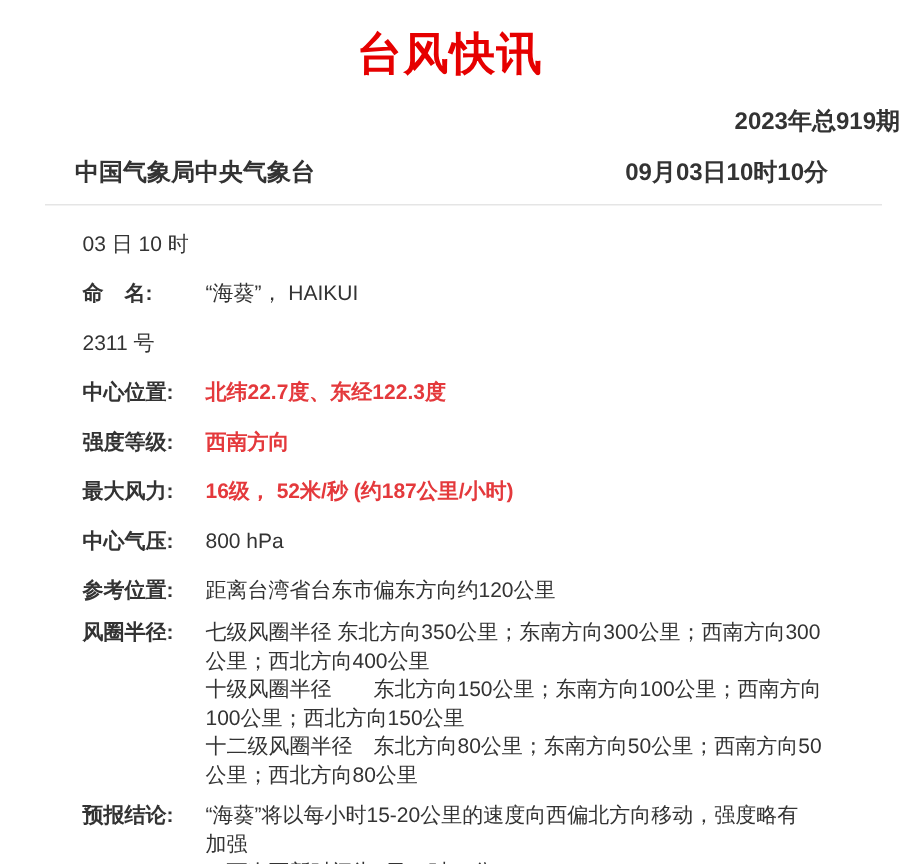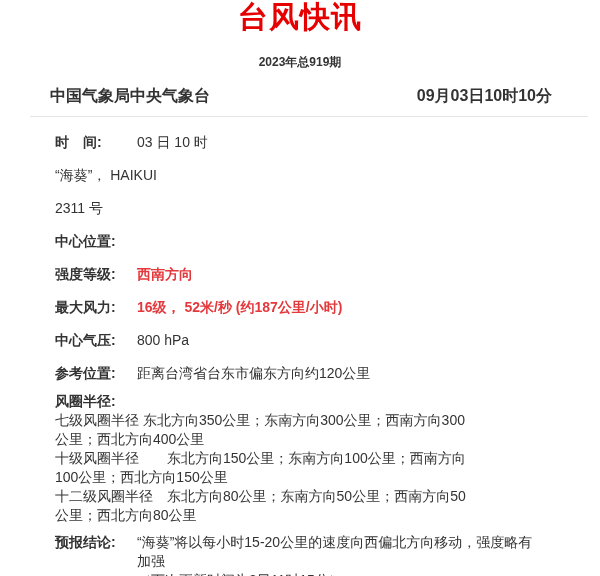--- a/index.html
+++ b/index.html
@@ -9,31 +9,31 @@
     --divider:#e5e5e5;
     --bg:#ffffff;
   }
   *{margin:0;padding:0;box-sizing:border-box;}
   html,body{
     width:600px;height:576px;overflow:hidden;
     background:var(--bg);
     font-family:"Liberation Sans","DejaVu Sans",sans-serif;
     color:var(--text);
   }
-  .page{width:600px;height:576px;padding-top:0;}
+  .page{width:600px;height:576px;padding-top:20px;}
   .title{
     text-align:center;
     font-size:30px;line-height:34px;
     font-weight:700;
     color:var(--title-red);
     letter-spacing:1px;
   }
   .issue{
-    text-align:center;
-    font-size:12px;line-height:20px;
+    text-align:right;
+    font-size:16px;line-height:20px;
     font-weight:700;
     margin-top:18px;
   }
   .masthead{
     display:flex;justify-content:space-between;align-items:baseline;
     padding:0 48px 0 50px;
     margin-top:14px;
     font-size:16px;line-height:20px;font-weight:700;
   }
   .divider{
@@ -54,55 +54,56 @@
     flex:1;line-height:20px;
     white-space:pre-wrap;
     word-break:break-all;
   }
   .row--highlight .row-value{
     color:var(--highlight-red);
     font-weight:700;
   }
   .row--multiline .row-value,
   .row--multiline .row-label{line-height:19px;}
-  .row--radii{margin-top:-4px;margin-bottom:8px;flex-direction:column;}
+  .row--radii{margin-top:-4px;margin-bottom:8px;}
   .row--forecast{margin-bottom:0;}
 </style>
 </head>
 <body>
 
 <div class="page">
 
   <div class="title">台风快讯</div>
 
   <div class="issue">2023年总919期</div>
 
   <div class="masthead">
     <span>中国气象局中央气象台</span>
     <span>09月03日10时10分</span>
   </div>
 
   <div class="divider"></div>
 
   <div class="btable">
     <div class="row">
-      <div class="row-label">时　间:</div>
       <div class="row-value">03 日 10 时</div>
     </div>
 
     <div class="row">
+      <div class="row-label">命　名:</div>
       <div class="row-value">“海葵”， HAIKUI</div>
     </div>
 
     <div class="row">
       <div class="row-value">2311 号</div>
     </div>
 
     <div class="row row--highlight">
       <div class="row-label">中心位置:</div>
+      <div class="row-value">北纬22.7度、东经122.3度</div>
     </div>
 
     <div class="row row--highlight">
       <div class="row-label">强度等级:</div>
       <div class="row-value">西南方向</div>
     </div>
 
     <div class="row row--highlight">
       <div class="row-label">最大风力:</div>
       <div class="row-value">16级， 52米/秒 (约187公里/小时)</div>

